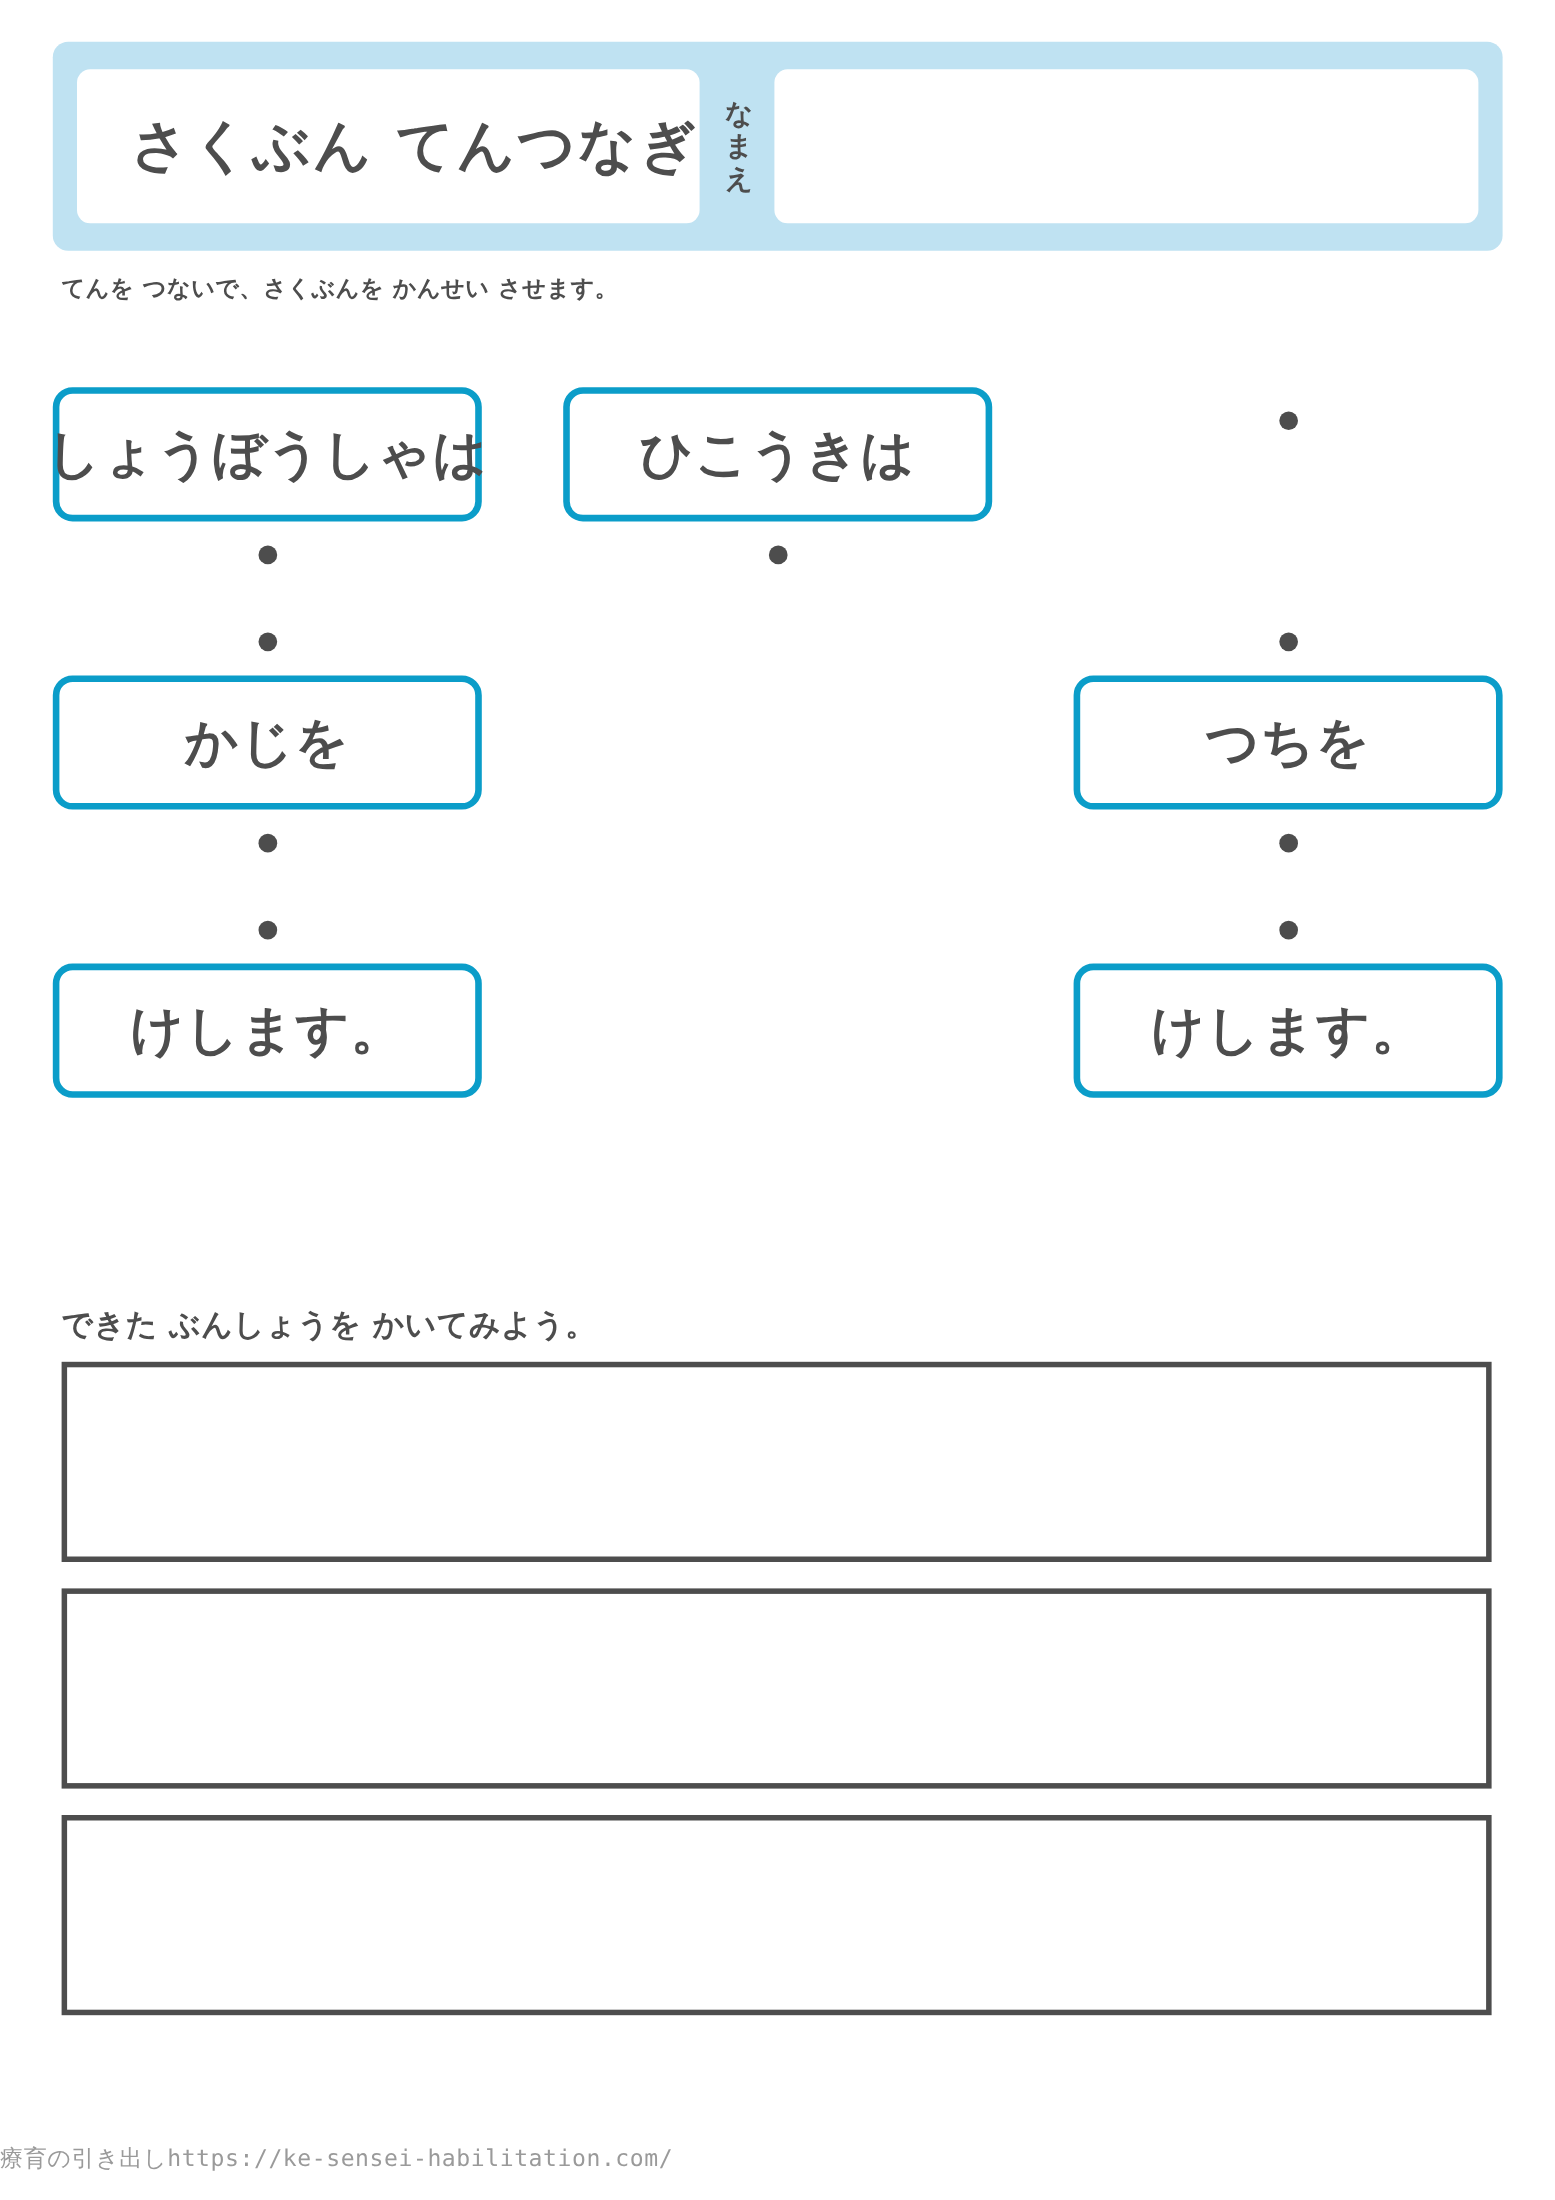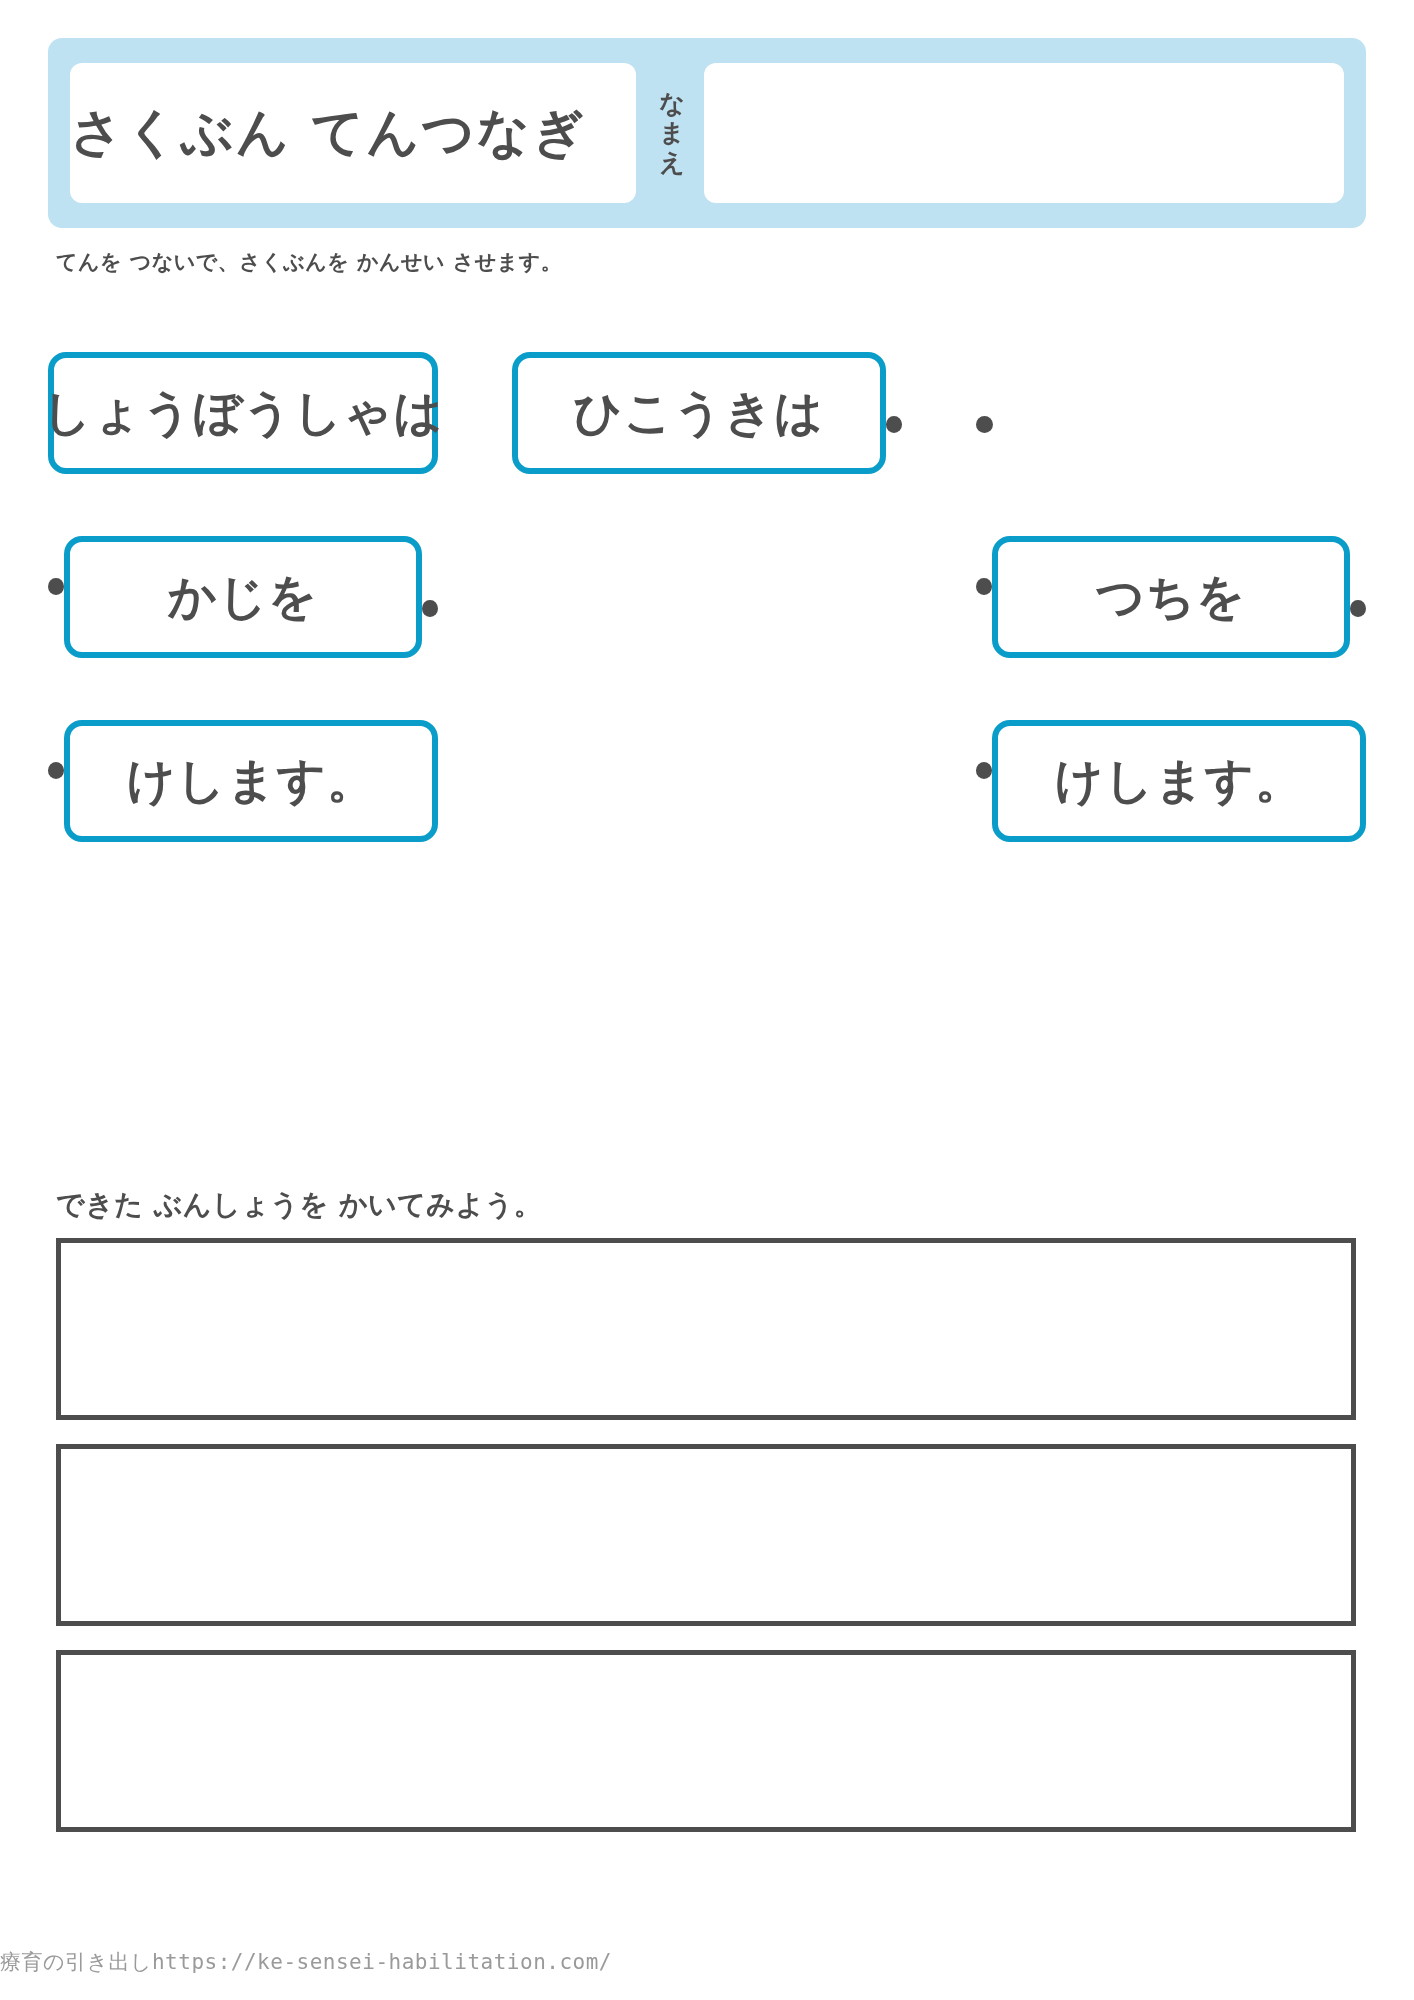--- a/index.html
+++ b/index.html
@@ -35,21 +35,21 @@
     padding: 0 22px;
   }
 
   .title-plate {
     width: 566px;
     height: 140px;
     background: #ffffff;
     border-radius: 12px;
     display: flex;
     align-items: center;
-    justify-content: flex-start;
+    justify-content: flex-end;
   }
 
   .title-text {
     font-size: 52px;
     font-weight: bold;
     color: #4d4d4d;
     letter-spacing: 2px;
     white-space: nowrap;
   }
 
@@ -93,20 +93,21 @@
 
   .row {
     display: flex;
     justify-content: space-between;
     width: 100%;
   }
 
   .cell {
     width: 390px;
     display: flex;
+    flex-direction: column;
     align-items: center;
   }
 
   .word-box {
     width: 390px;
     height: 122px;
     border: 6px solid #0b9dc9;
     border-radius: 18px;
     background: #ffffff;
     display: flex;

